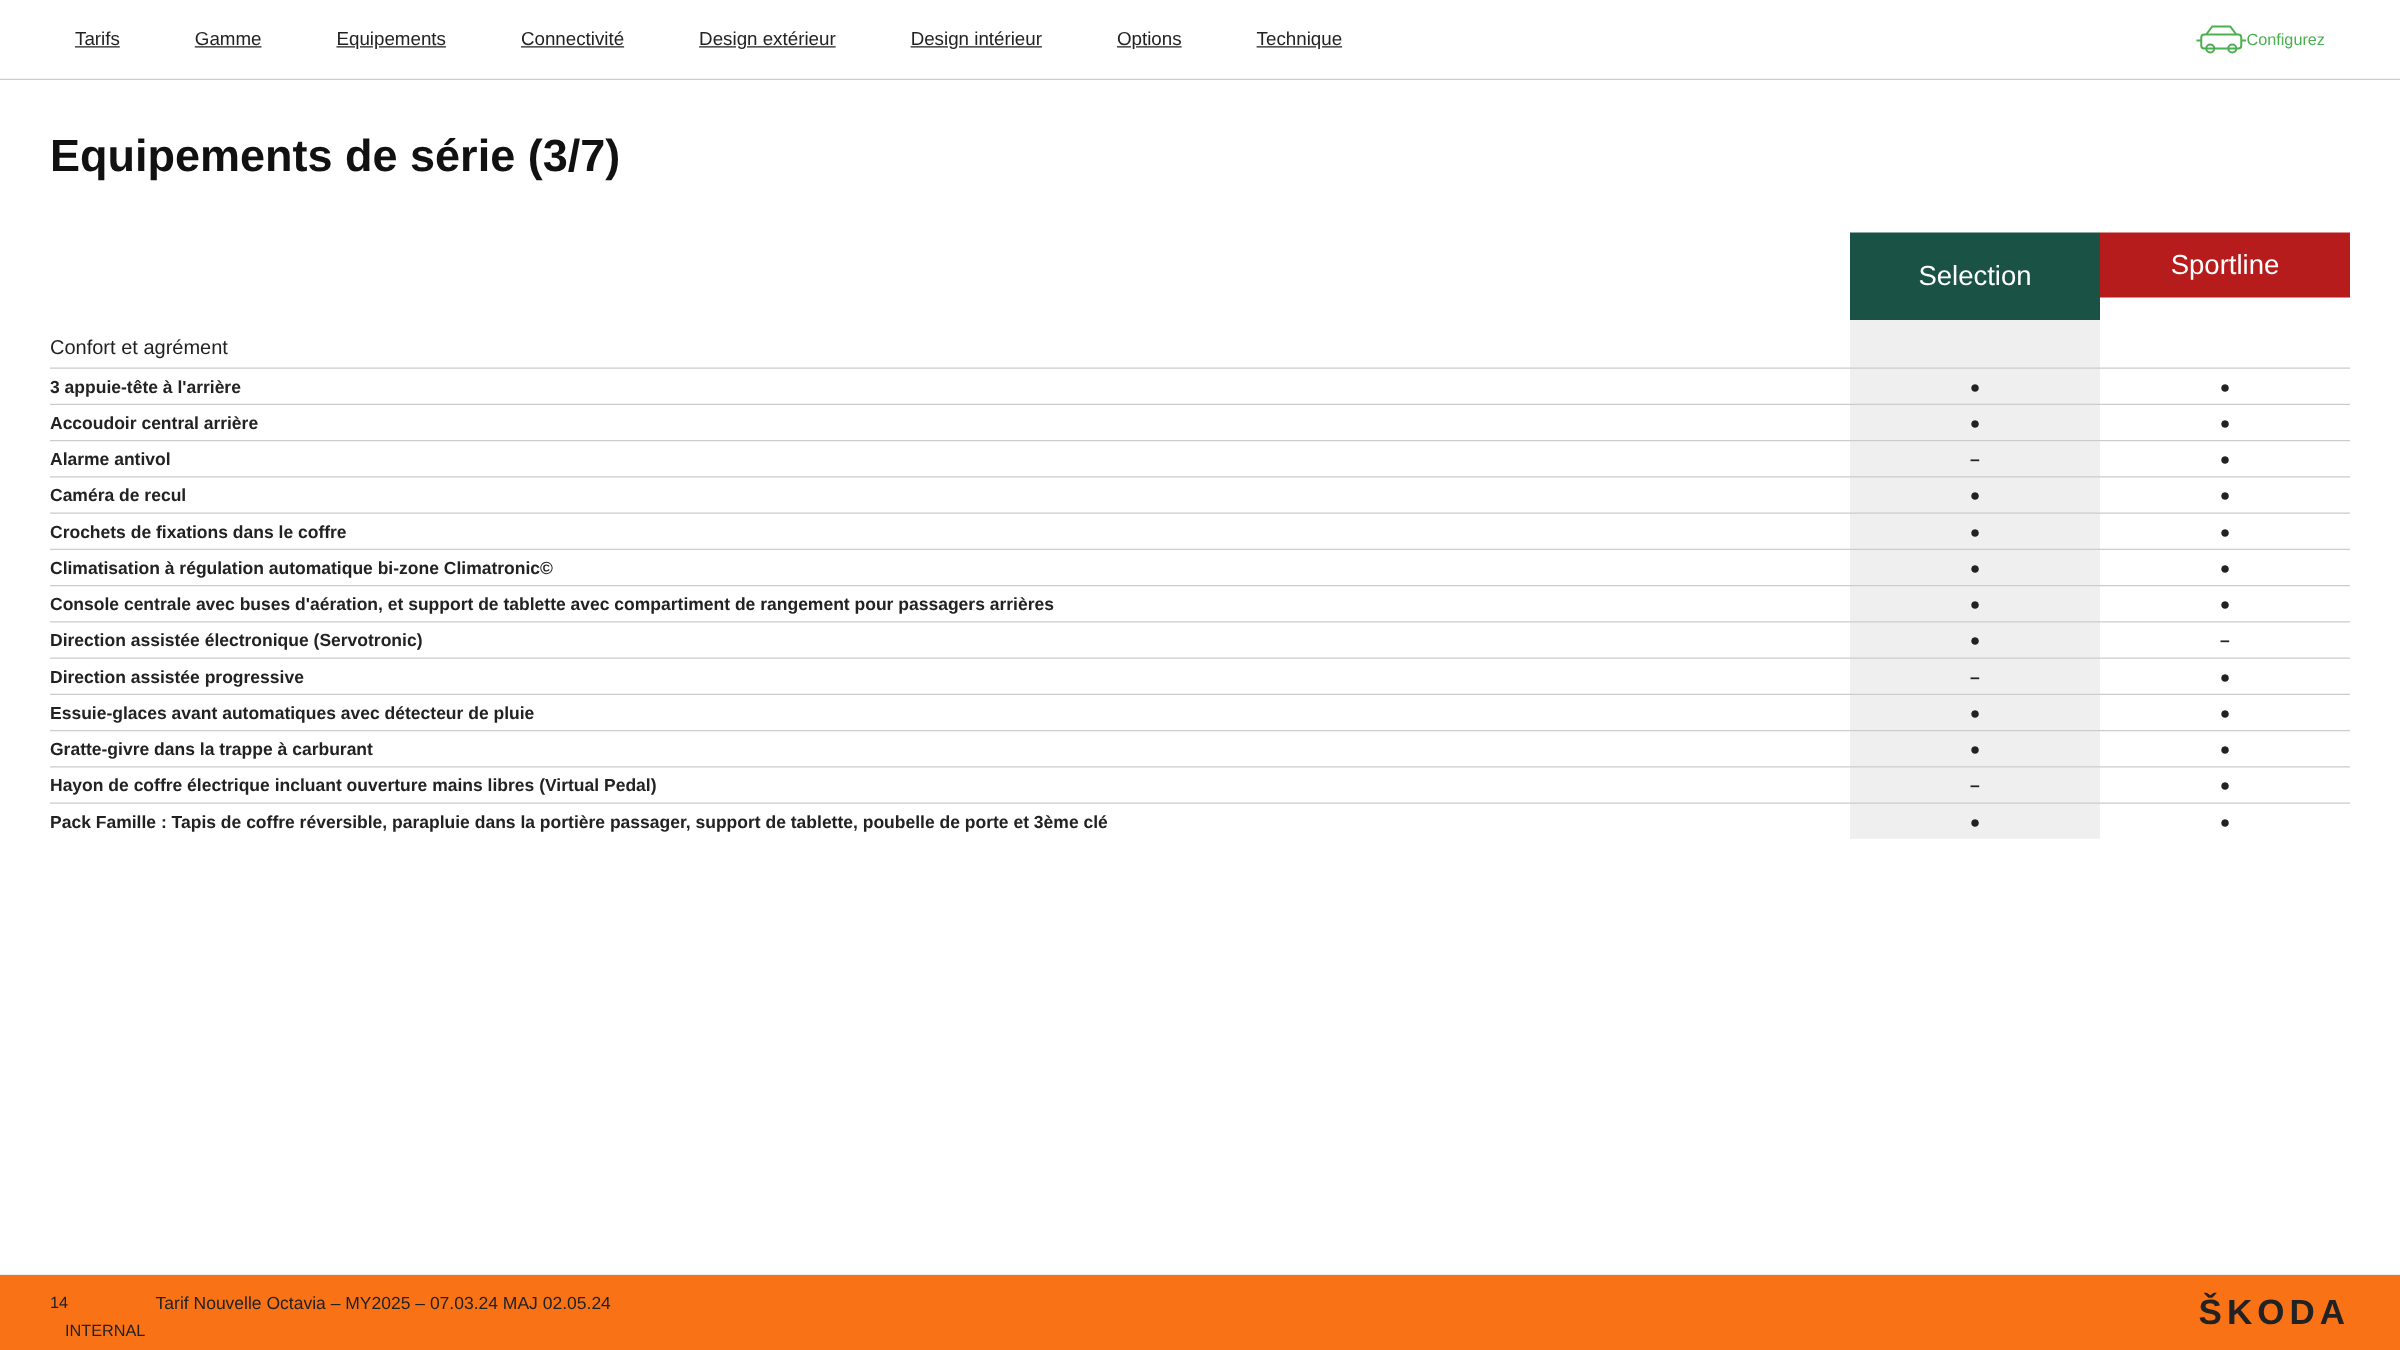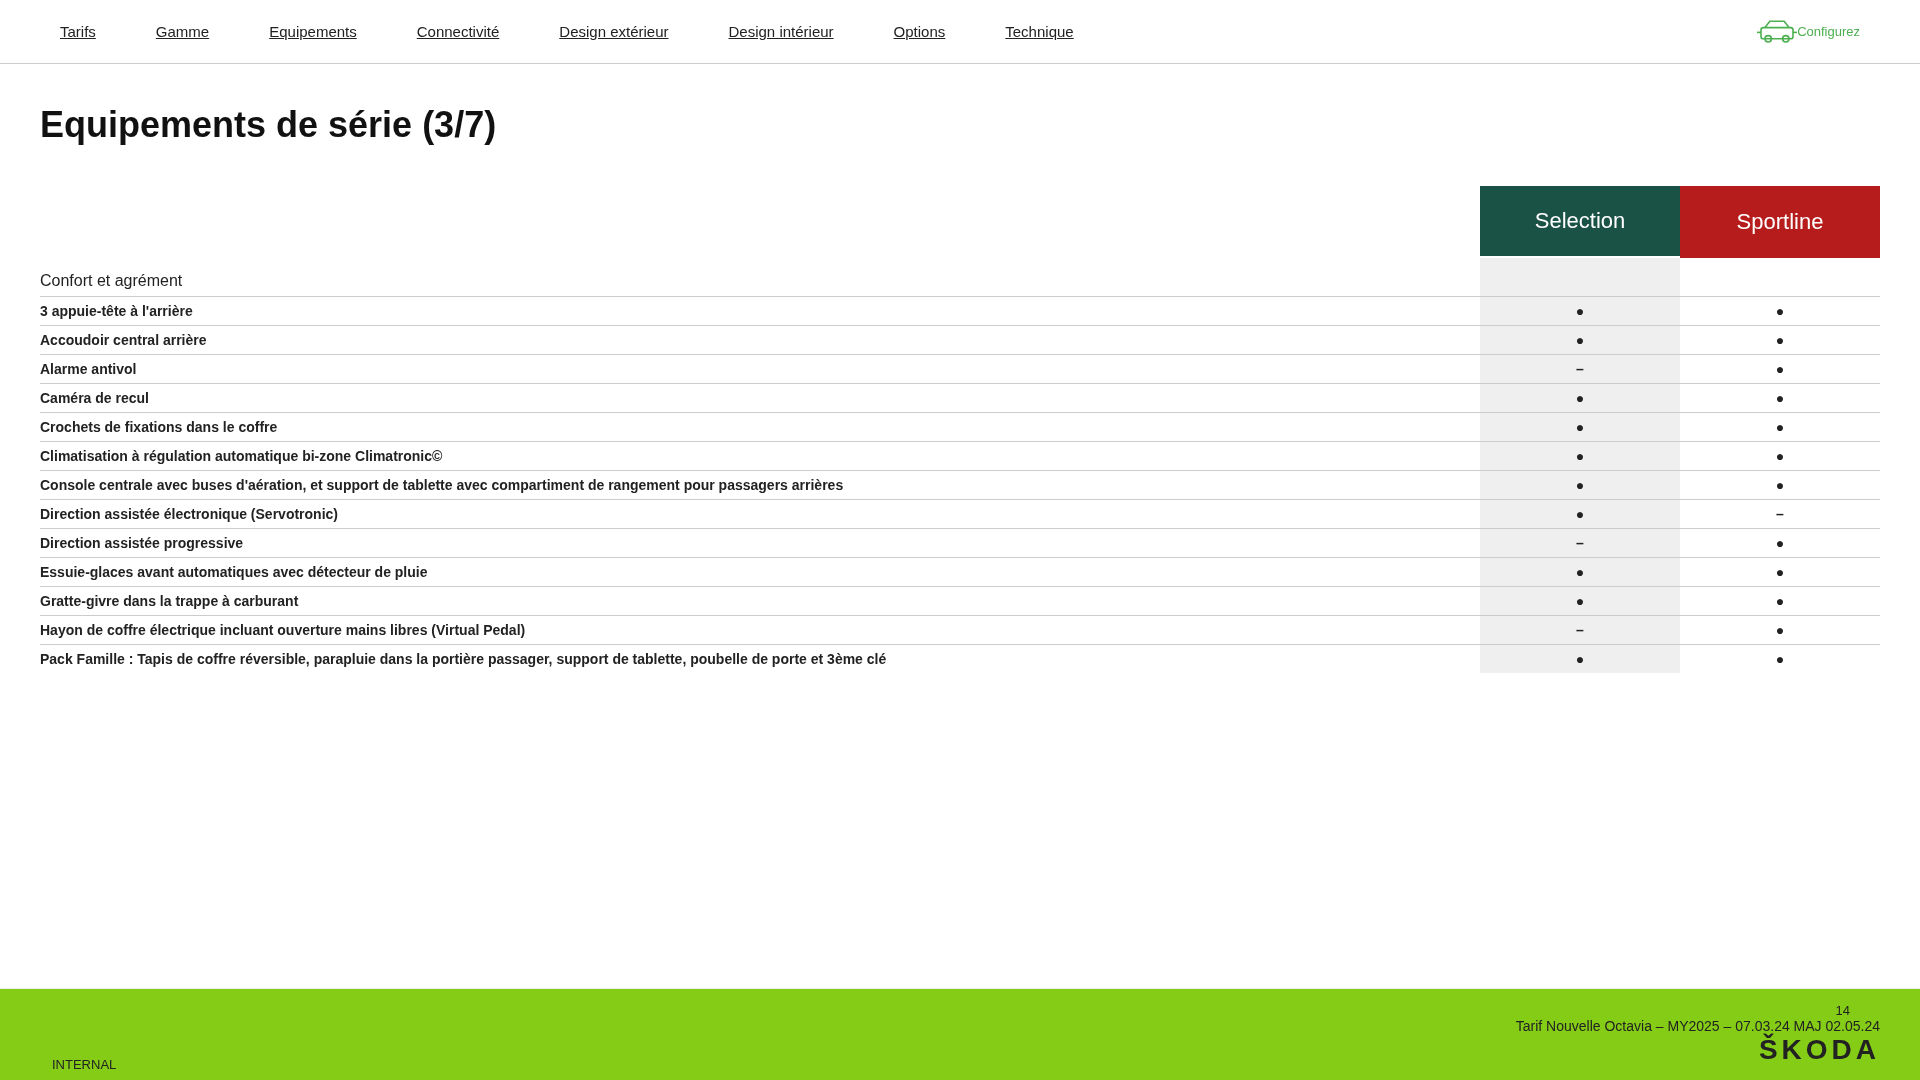--- a/index.html
+++ b/index.html
@@ -71,21 +71,21 @@
       justify-content: center;
       font-size: 22px;
       font-weight: 500;
       margin-right: 0;
     }
 
     .col-header-sportline {
       background: #b71c1c;
       color: #fff;
       width: 200px;
-      height: 72px;
+      height: 52px;
       display: flex;
       align-items: center;
       justify-content: center;
       font-size: 22px;
       font-weight: 500;
     }
 
     
     .equipment-table {
       width: 100%;
@@ -129,24 +129,23 @@
     }
 
     
     .footer {
       position: fixed;
       bottom: 0;
       left: 0;
       width: 1920px;
       padding: 14px 40px;
       display: flex;
-      align-items: flex-end;
+      align-items: flex-start;
       border-top: 1px solid #eee;
-      background: #84cc16;
-      flex-direction: column;
+      background: #f97316;
     }
     .footer-page {
       font-size: 13px;
       color: #222;
       margin-right: 30px;
     }
     .footer-doc {
       font-size: 14px;
       color: #222;
       margin-left: 40px;

